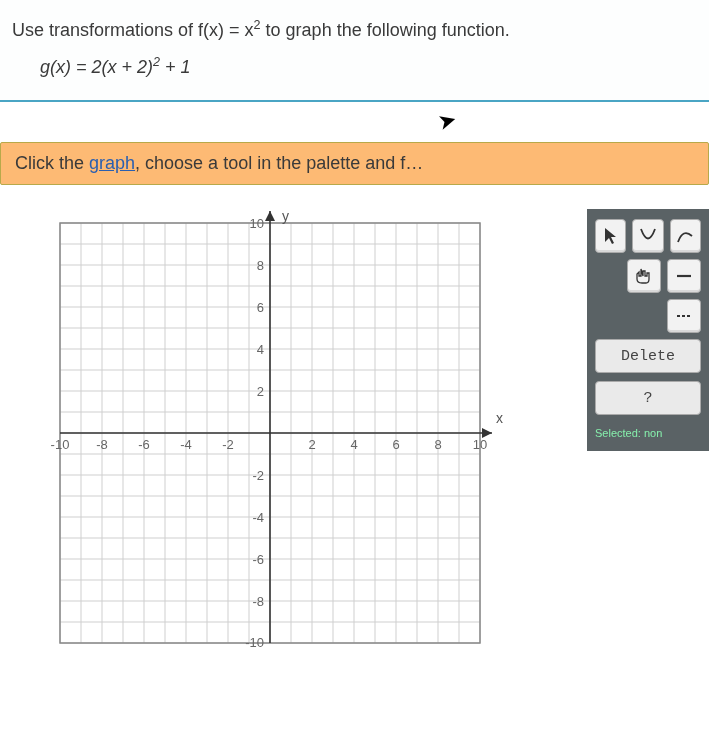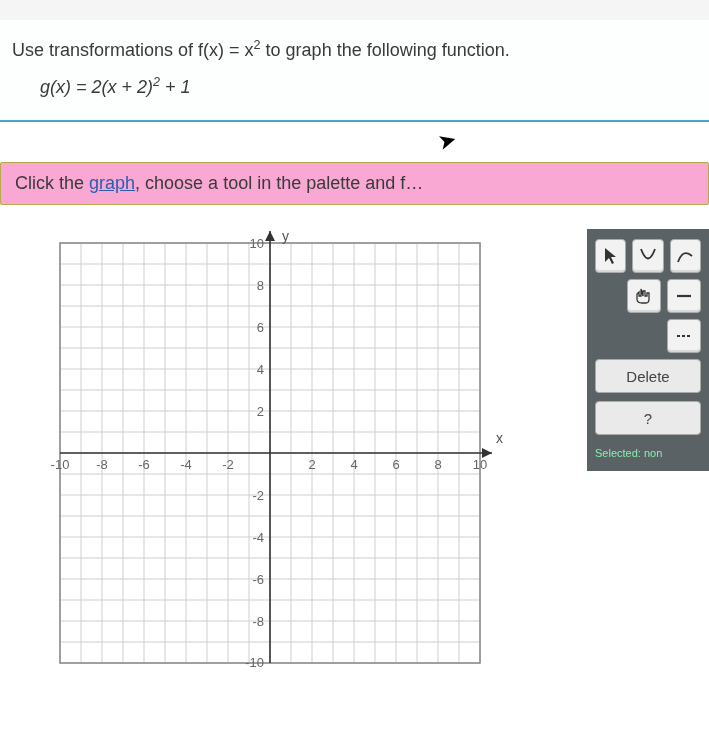--- a/index.html
+++ b/index.html
@@ -8,36 +8,35 @@
       background: #f5f5f5;
       width: 709px;
       height: 732px;
       overflow: hidden;
     }
     .header {
       padding: 18px 12px 8px 12px;
       background: #fdfefe;
       color: #3a3a3a;
       font-size: 18px;
-      margin-top: 20px;
     }
     .header p { margin-bottom: 14px; }
     .header .indent { margin-left: 28px; font-style: italic; }
     sup { font-size: 0.7em; vertical-align: super; }
     .workspace {
       margin: 0;
       border-top: 2px solid #4aa5c4;
       background: #fff;
       position: relative;
       height: 100%;
     }
     .instruction-bar {
       margin: 40px 0 0 0;
       padding: 10px 14px;
-      background: #f9a8d4;
+      background: #fdba74;
       border: 1px solid #b8a94a;
       color: #3a3a3a;
       font-size: 18px;
       border-radius: 2px;
     }
     .instruction-bar .link {
       color: #2a5fb0;
       text-decoration: underline;
     }
     .content-area {
@@ -81,21 +80,21 @@
     .wide-btn {
       display: block;
       width: 100%;
       height: 34px;
       background: #eaeaea;
       border: 1px solid #aaa;
       border-radius: 4px;
       margin-bottom: 8px;
       font-size: 15px;
       color: #444;
-      font-family: Liberation Sans, sans-serif;
+      font-family: Liberation Mono, monospace;
     }
     .selected-text {
       color: #86efac;
       font-size: 11px;
       margin-top: 12px;
       white-space: nowrap;
     }
     .cursor-arrow {
       position: absolute;
       top: 6px;

